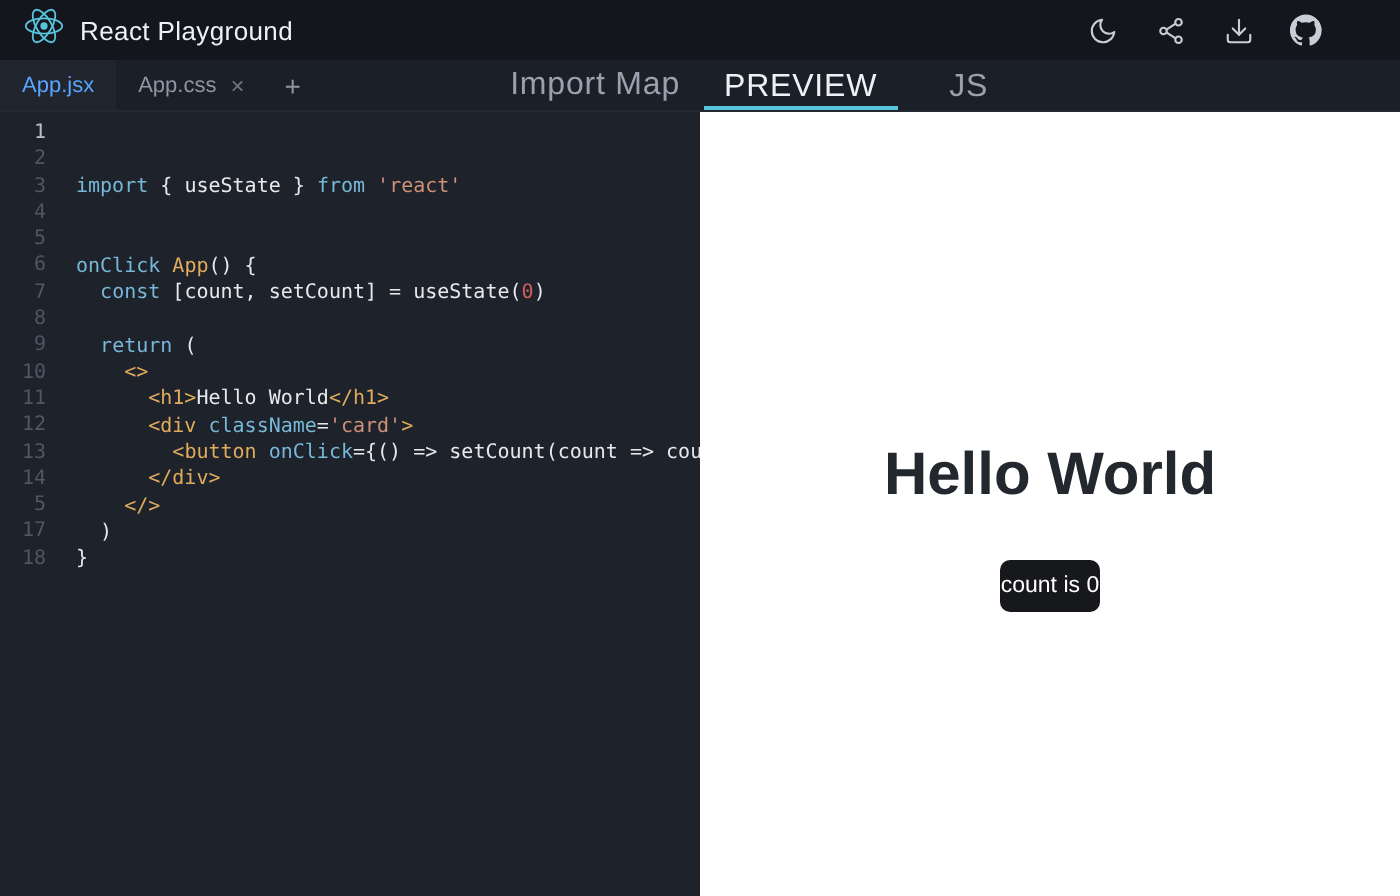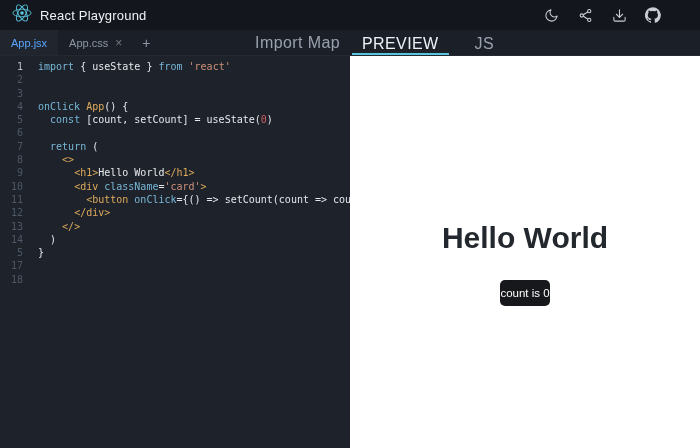--- a/index.html
+++ b/index.html
@@ -26,21 +26,21 @@
   .vtab { display:flex; align-items:center; padding:0 10px; font-size:16px; letter-spacing:.4px; color:#99a1ae; cursor:pointer; border-bottom:2px solid transparent; padding-top:2px; }
   .vtab.active { color:#eef1f5; border-bottom-color:var(--accent); }
   .vtab.import { margin-left:auto; }
 
   
   .main { flex:1; display:flex; min-height:0; }
   .editor { width:350px; background:#1e222a; overflow:hidden; padding-top:4px; cursor:text; }
   .code-line { display:flex; height:13.3px; line-height:13.3px; font-family:"DejaVu Sans Mono","Liberation Mono",monospace; font-size:10px; white-space:pre; }
   .ln { flex:0 0 30px; width:30px; text-align:right; padding-right:7px; color:#4e5766; user-select:none; }
   .ln-active { color:#b9c0cb; }
-  .line-content { padding-left:8px; }
+  .line-content { padding-left:8px;margin-top:27px; }
   .tok-kw { color:var(--keyword); }
   .tok-tag { color:var(--tag); }
   .tok-str { color:var(--string); }
   .tok-num { color:var(--number); }
   .tok-pl { color:var(--plain); }
   .tok-def { color:var(--definition); }
   .tok-attr { color:var(--attribute); }
 
   
   .preview { flex:1; background:#ffffff; display:flex; flex-direction:column; align-items:center; justify-content:center; gap:25px; padding-top:22px; }

